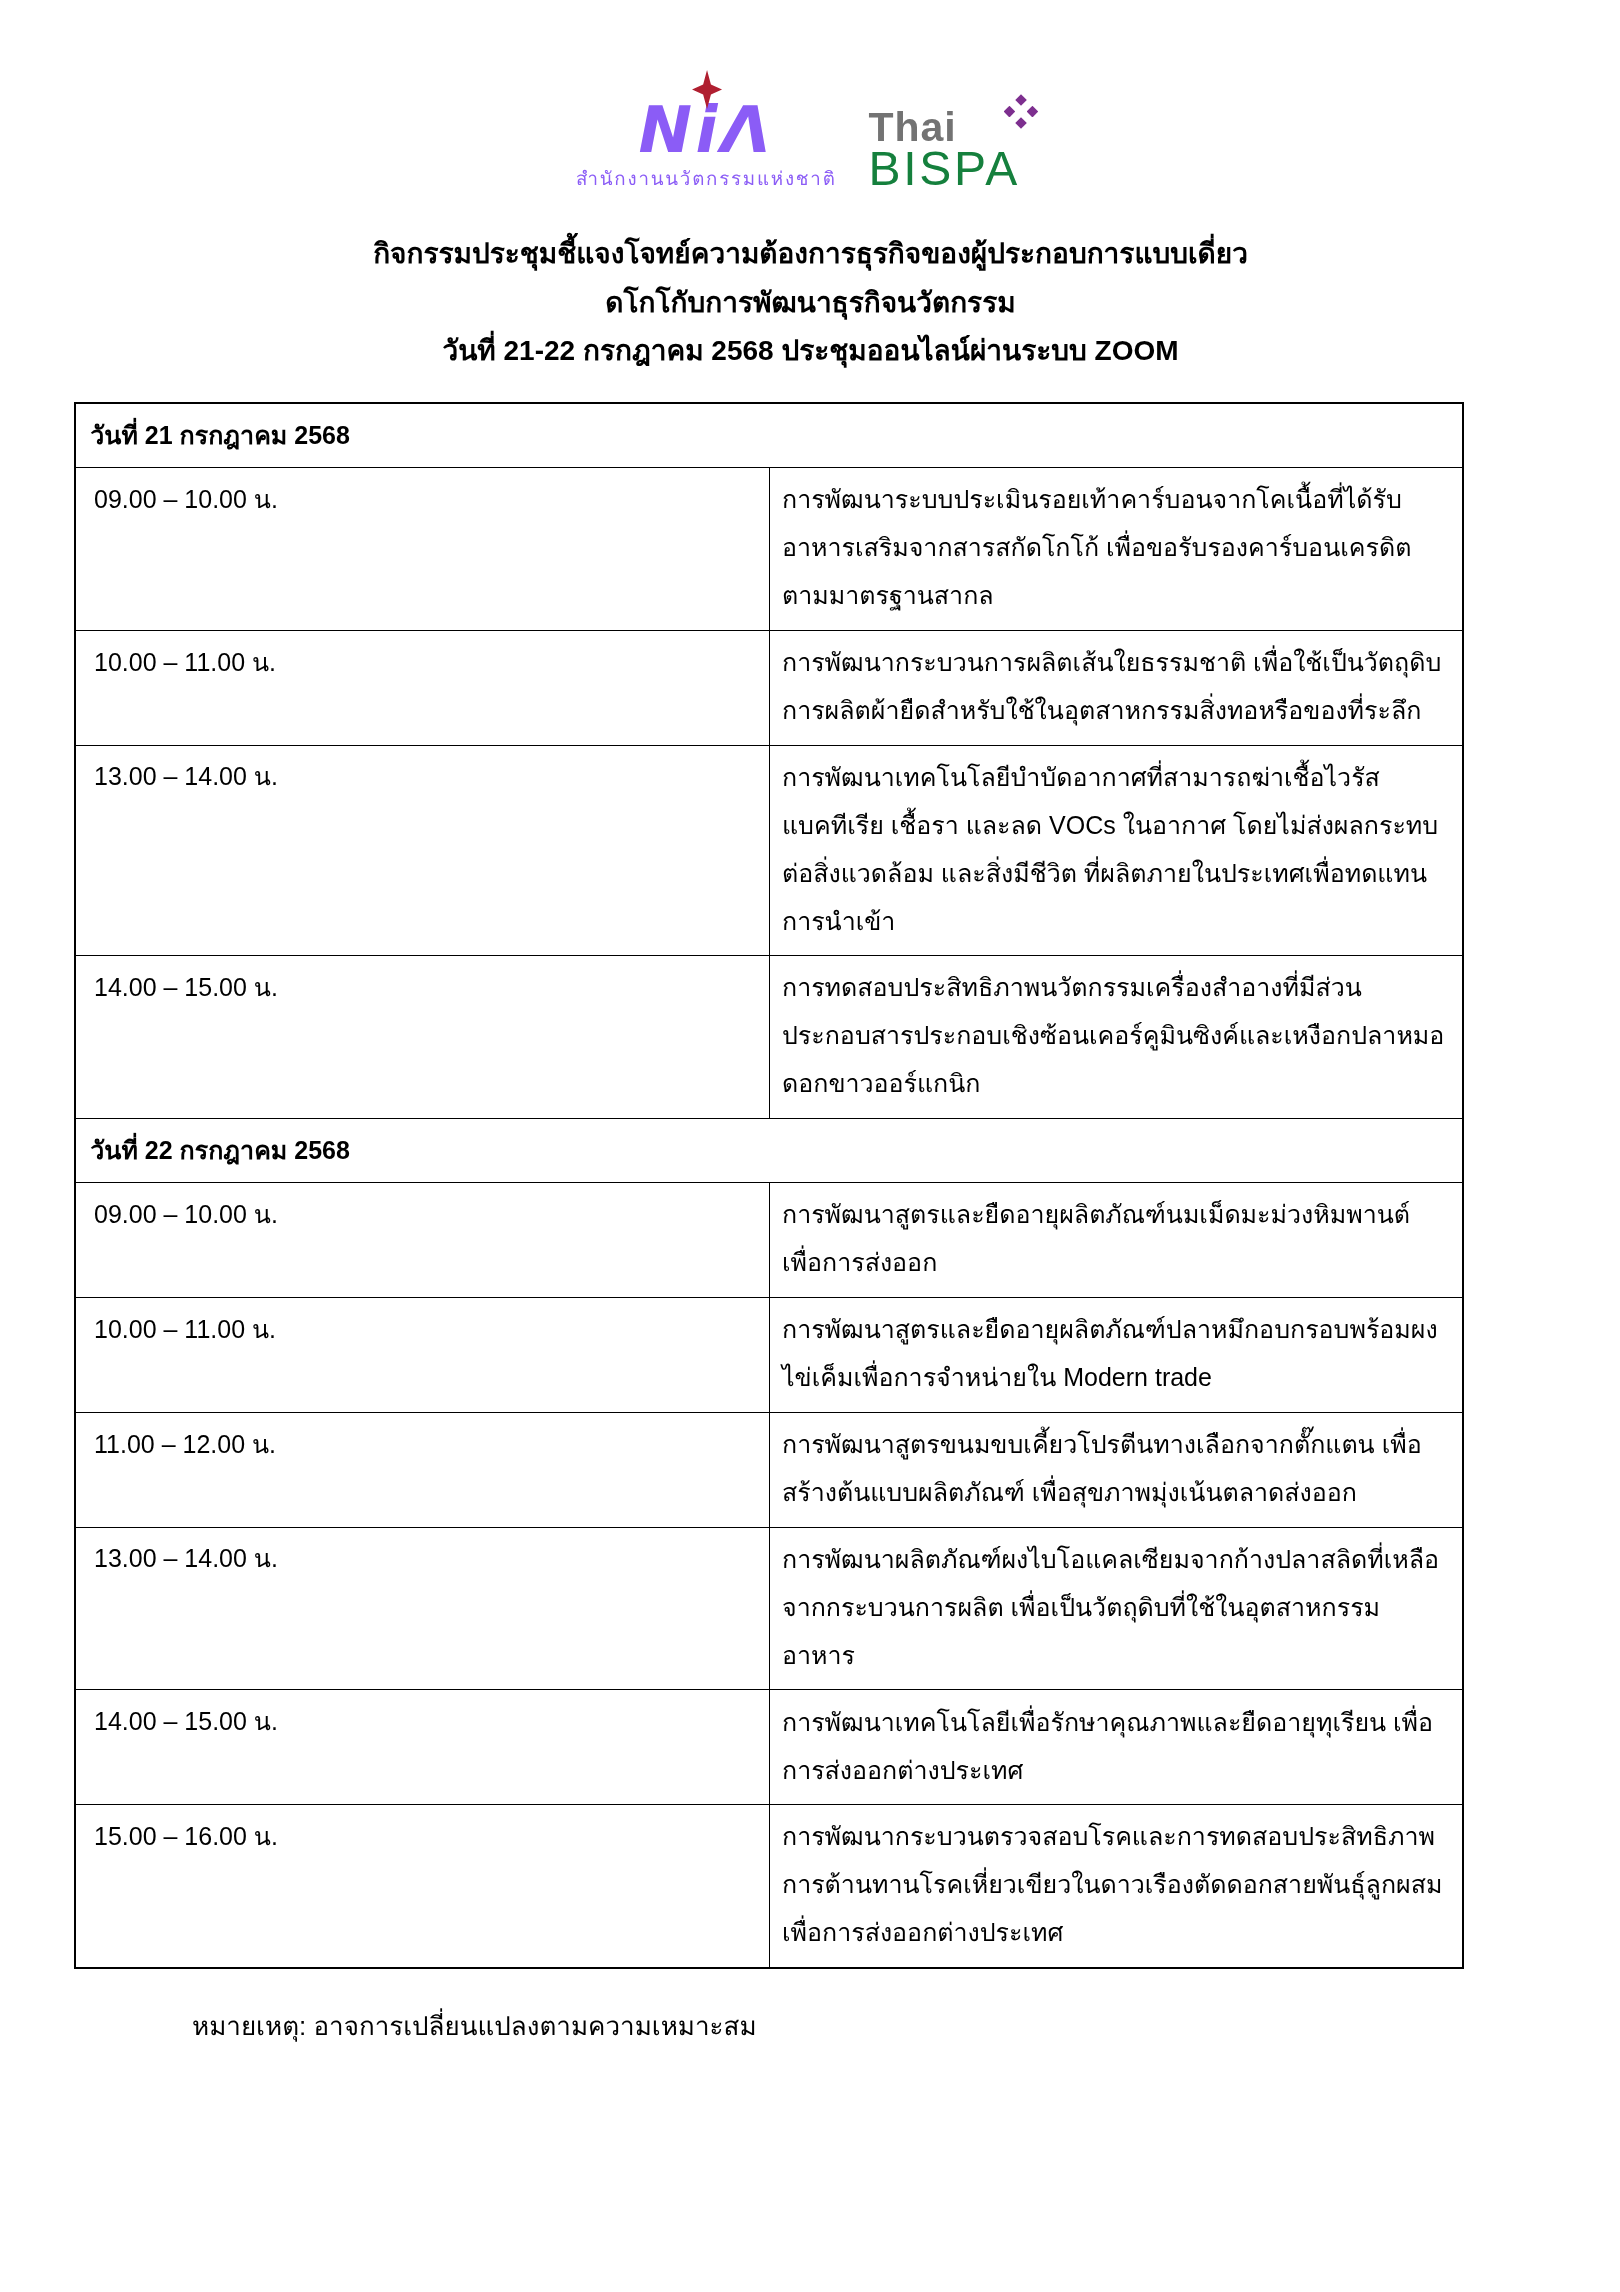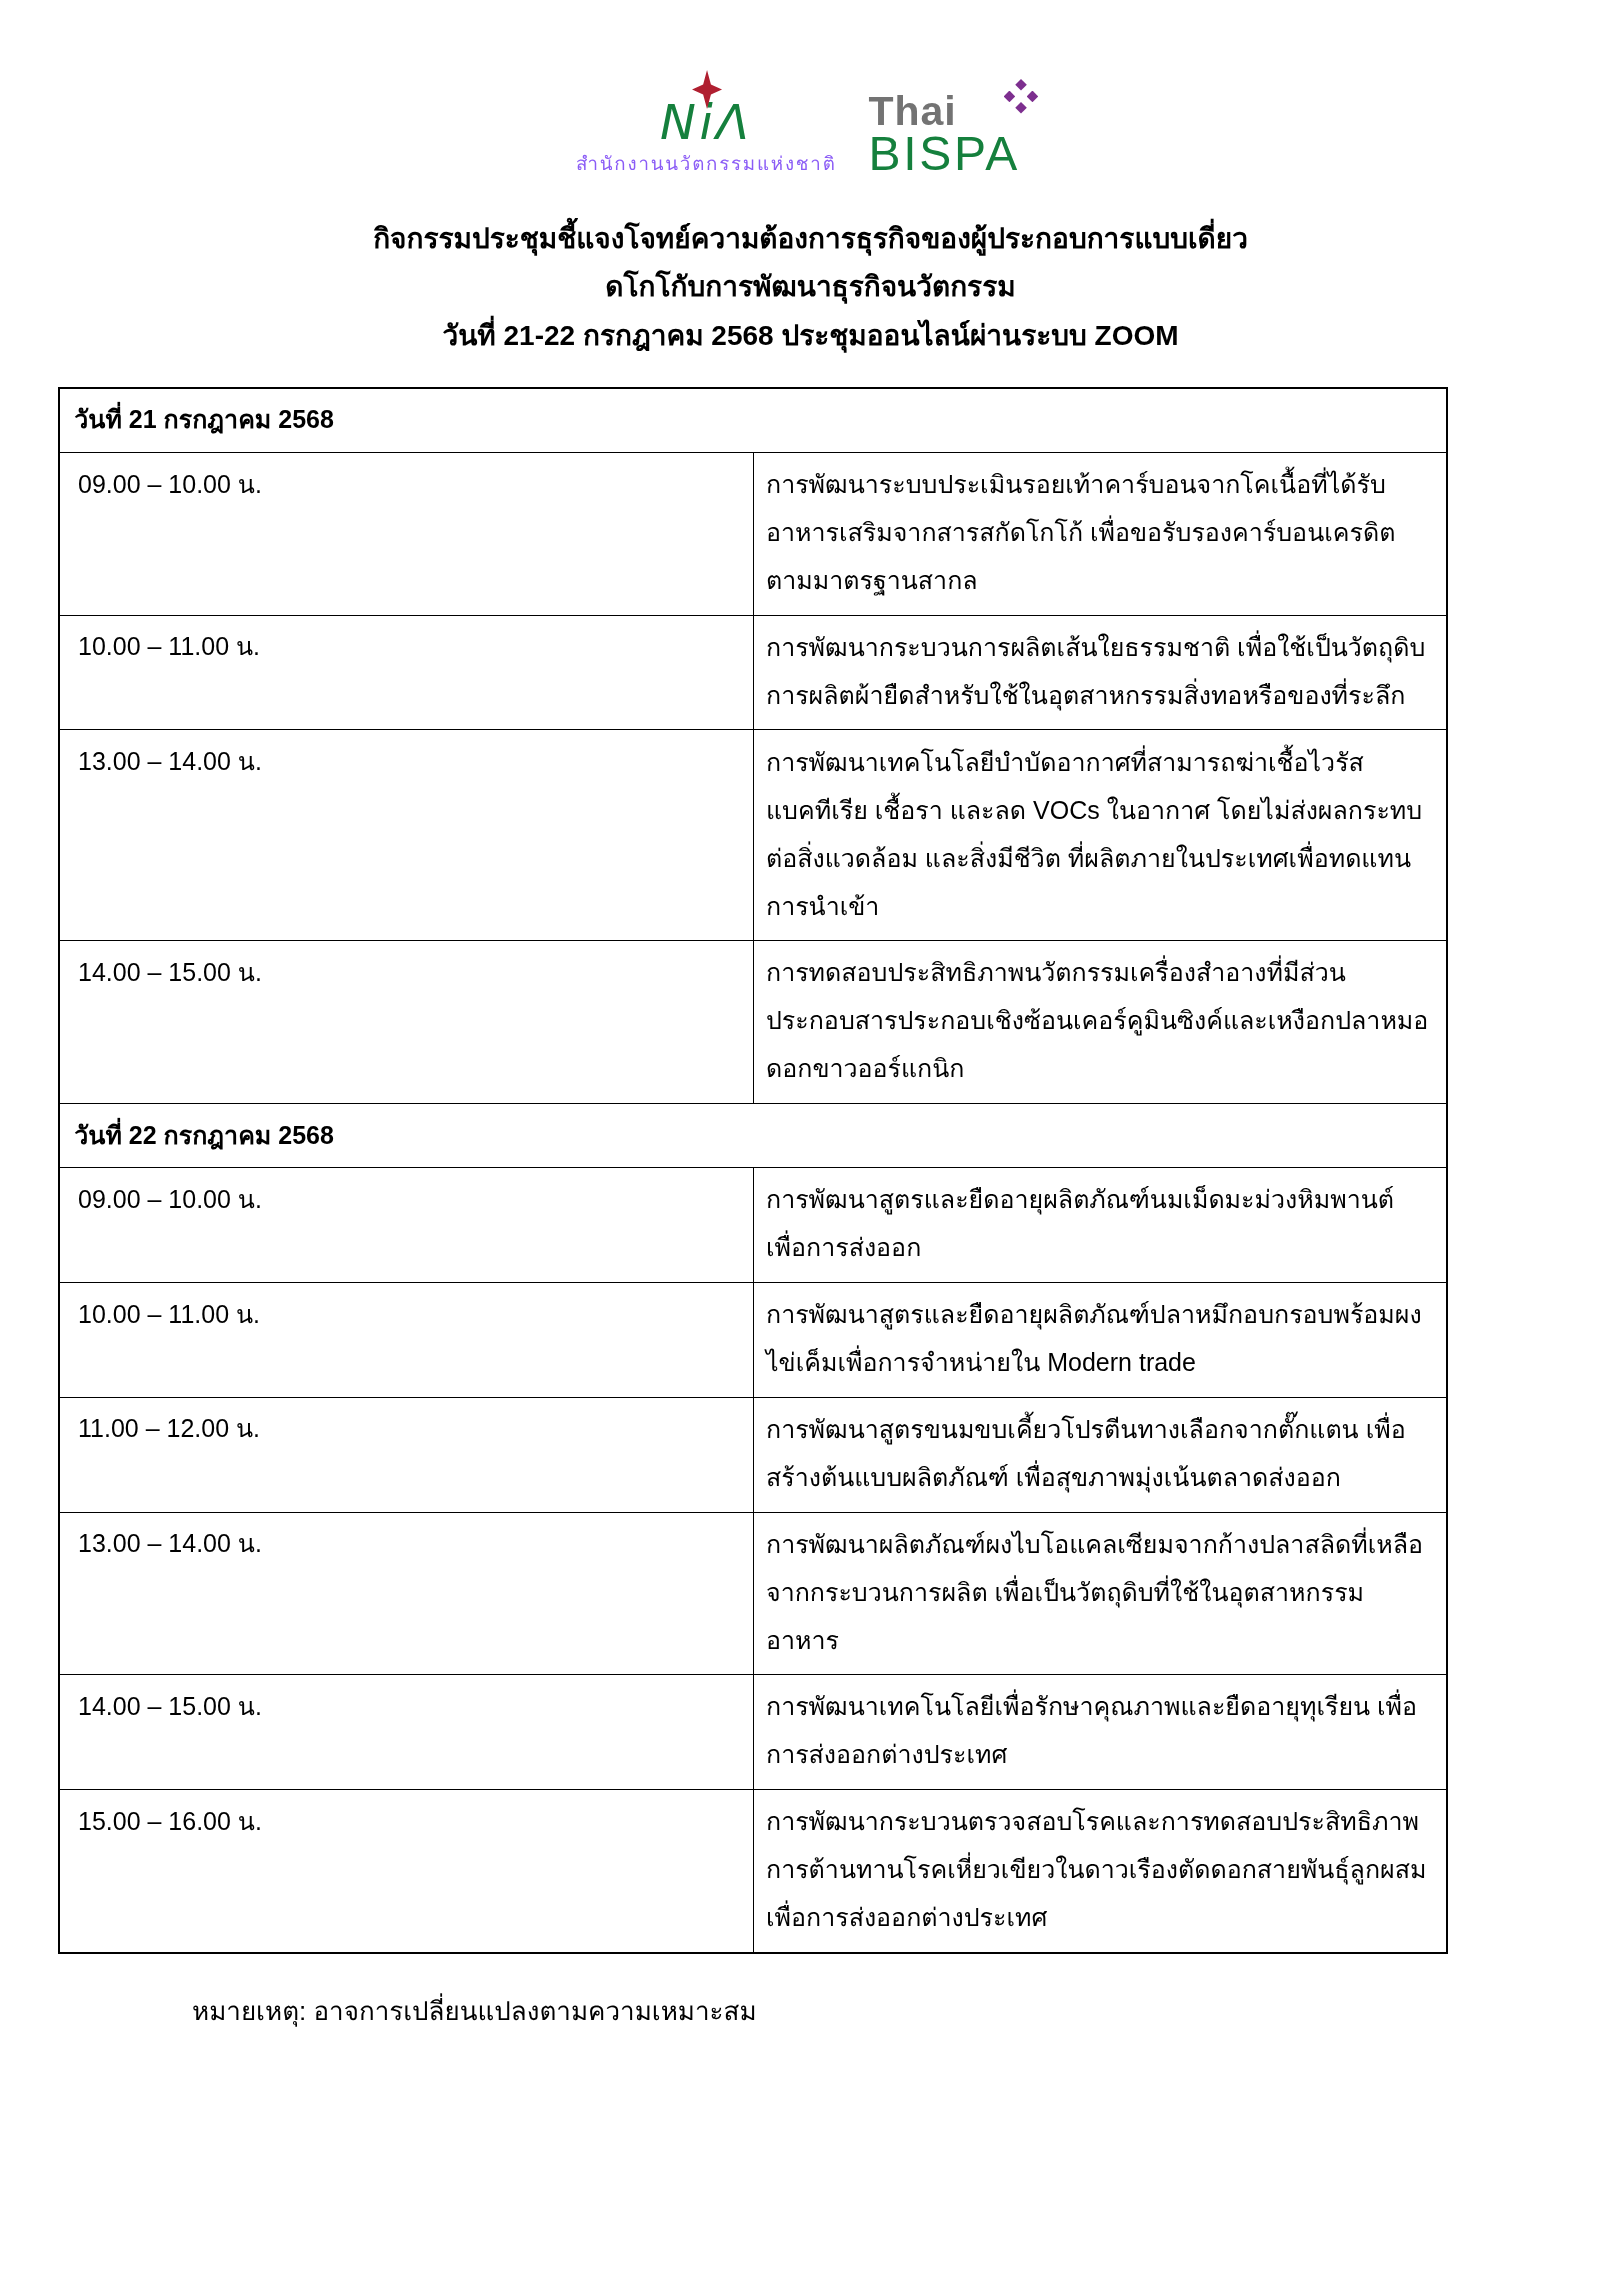--- a/index.html
+++ b/index.html
@@ -22,25 +22,25 @@
     gap: 32px;
   }
   .nia-logo { position: relative; text-align: center; padding-top: 30px; }
   .nia-star {
     position: absolute; top: 0; left: 50%; margin-left: -14.3px;
     width: 30px; height: 39px;
     background: #b01f30;
     clip-path: polygon(50% 0%, 63% 37%, 100% 50%, 63% 63%, 50% 100%, 37% 63%, 0% 50%, 37% 37%);
   }
   .nia-wordmark {
-    font-size: 48px;
-    font-weight: normal;
+    font-size: 64px;
+    font-weight: bold;
     font-style: italic;
     letter-spacing: 3.6px;
-    color: #15803d;
+    color: #8b5cf6;
     line-height: 0.95;
     font-family: "DejaVu Sans", sans-serif;
   }
   .nia-subtitle {
     margin-top: 3.6px;
     font-size: 18.7px;
     color: #8b5cf6;
     letter-spacing: 1.8px;
   }
   .bispa-logo { position: relative; padding-right: 25px; padding-top: 9px; }
@@ -73,21 +73,21 @@
   .title-block {
     margin-top: 37px;
     text-align: center;
     font-weight: bold;
     font-size: 28px;
     line-height: 1.72;
   }
 
   
   table.schedule {
-    margin: 27px 0 0 58px;
+    margin: 27px 0 0 74px;
     width: 1390px;
     border-collapse: collapse;
     border: 2.7px solid #000;
     table-layout: fixed;
   }
   table.schedule td {
     border: 1.8px solid #000;
     font-size: 25px;
     vertical-align: top;
   }

